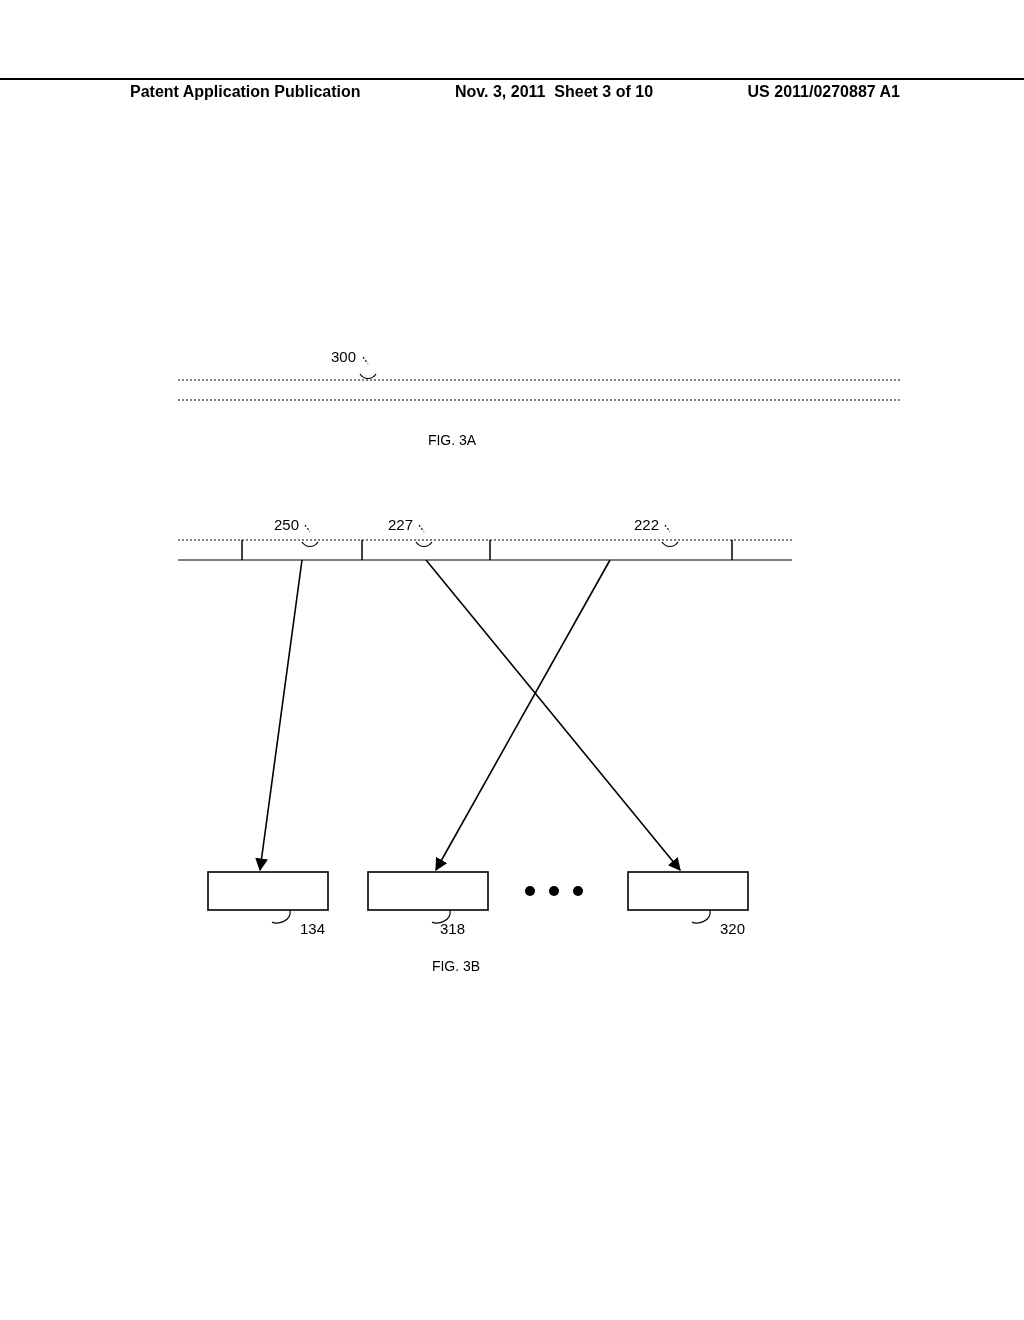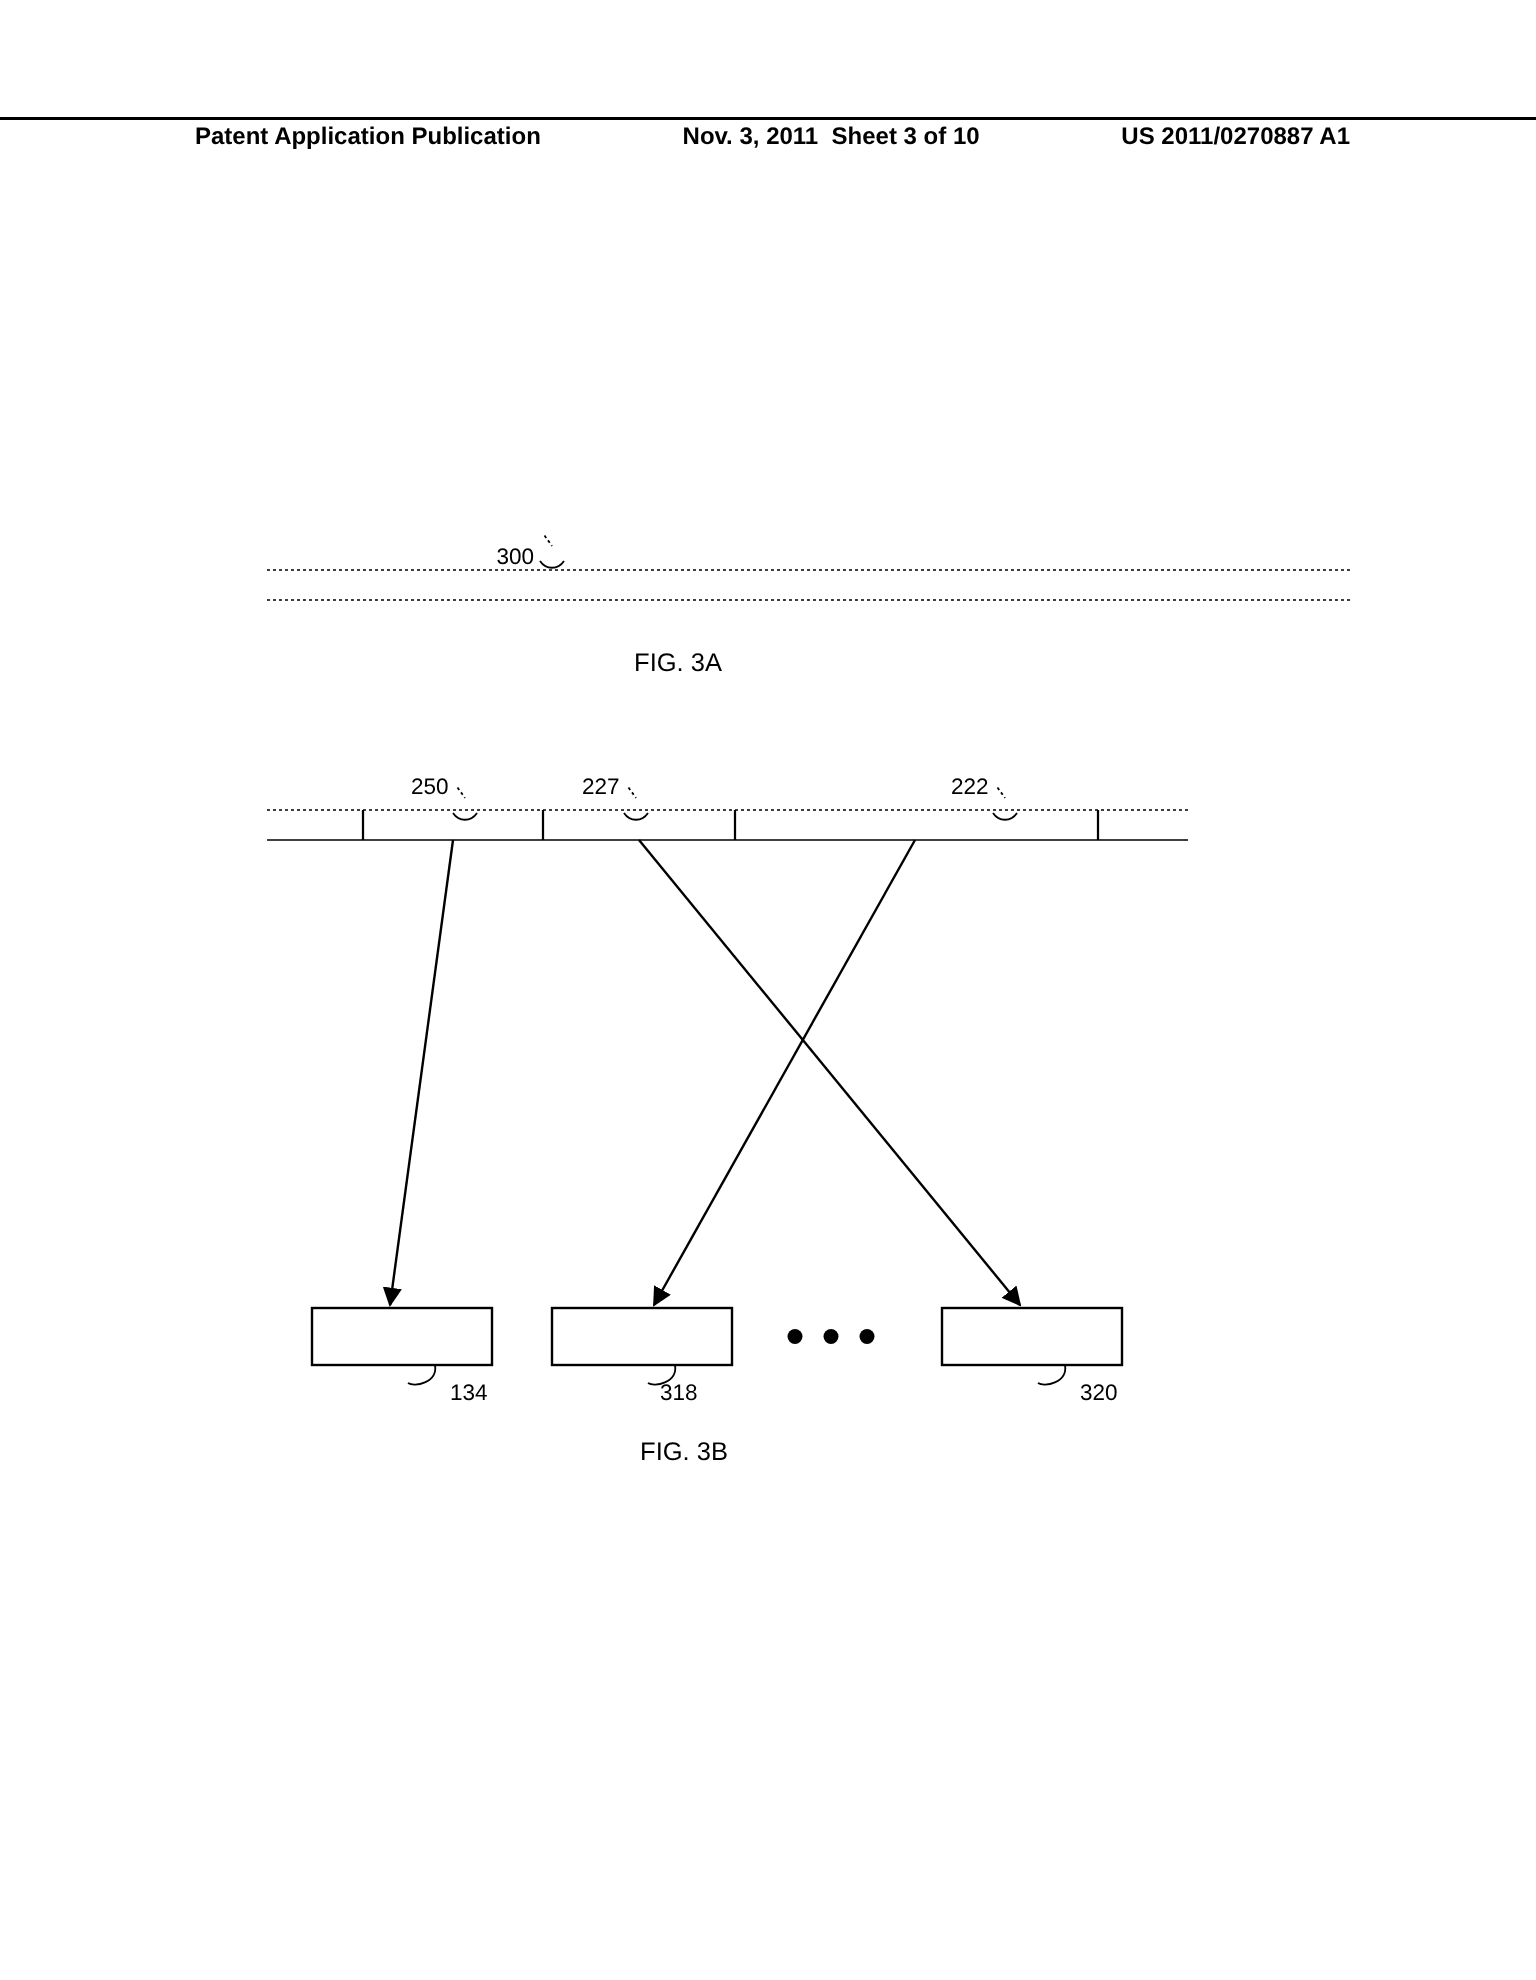--- a/index.html
+++ b/index.html
@@ -22,21 +22,21 @@
   .header-row {
     display: flex;
     justify-content: space-between;
     font-weight: bold;
     font-size: 16px;
     padding: 0 124px 0 130px;
     gap: 36px;
   }
   .fig-label {
     position: absolute;
-    font-size: 17px;
+    font-size: 14px;
     text-align: center;
   }
   .ref-label {
     position: absolute;
     font-size: 15px;
   }
   .lead-curl {
     position: absolute;
   }
 </style>
@@ -50,21 +50,21 @@
     <span>US 2011/0270887 A1</span>
   </div>
 </div>
 
 <svg width="1024" height="80" style="position:absolute; left:0; top:360px;">
 
   <line x1="178" y1="20" x2="900" y2="20" stroke="#000" stroke-width="1" stroke-dasharray="2,2"></line>
   <line x1="178" y1="40" x2="900" y2="40" stroke="#000" stroke-width="1" stroke-dasharray="2,2"></line>
 </svg>
 
-<span class="ref-label" style="left:331px; top:363px;">300</span>
+<span class="ref-label" style="left:331px; top:348px;">300</span>
 <svg class="lead-curl" width="28" height="28" style="left:358px; top:352px;">
   <path d="M5 5 L10 12" stroke="#000" stroke-width="1.2" fill="none" stroke-dasharray="2,2"></path>
   <path d="M2 22 C6 28 14 28 18 22" stroke="#000" stroke-width="1.2" fill="none"></path>
 </svg>
 
 <div class="fig-label" style="left:412px; top:432px; width:80px;">FIG. 3A</div>
 
 <svg width="1024" height="480" style="position:absolute; left:0; top:520px;">
 
   <line x1="178" y1="20" x2="792" y2="20" stroke="#000" stroke-width="1" stroke-dasharray="2,2"></line>

